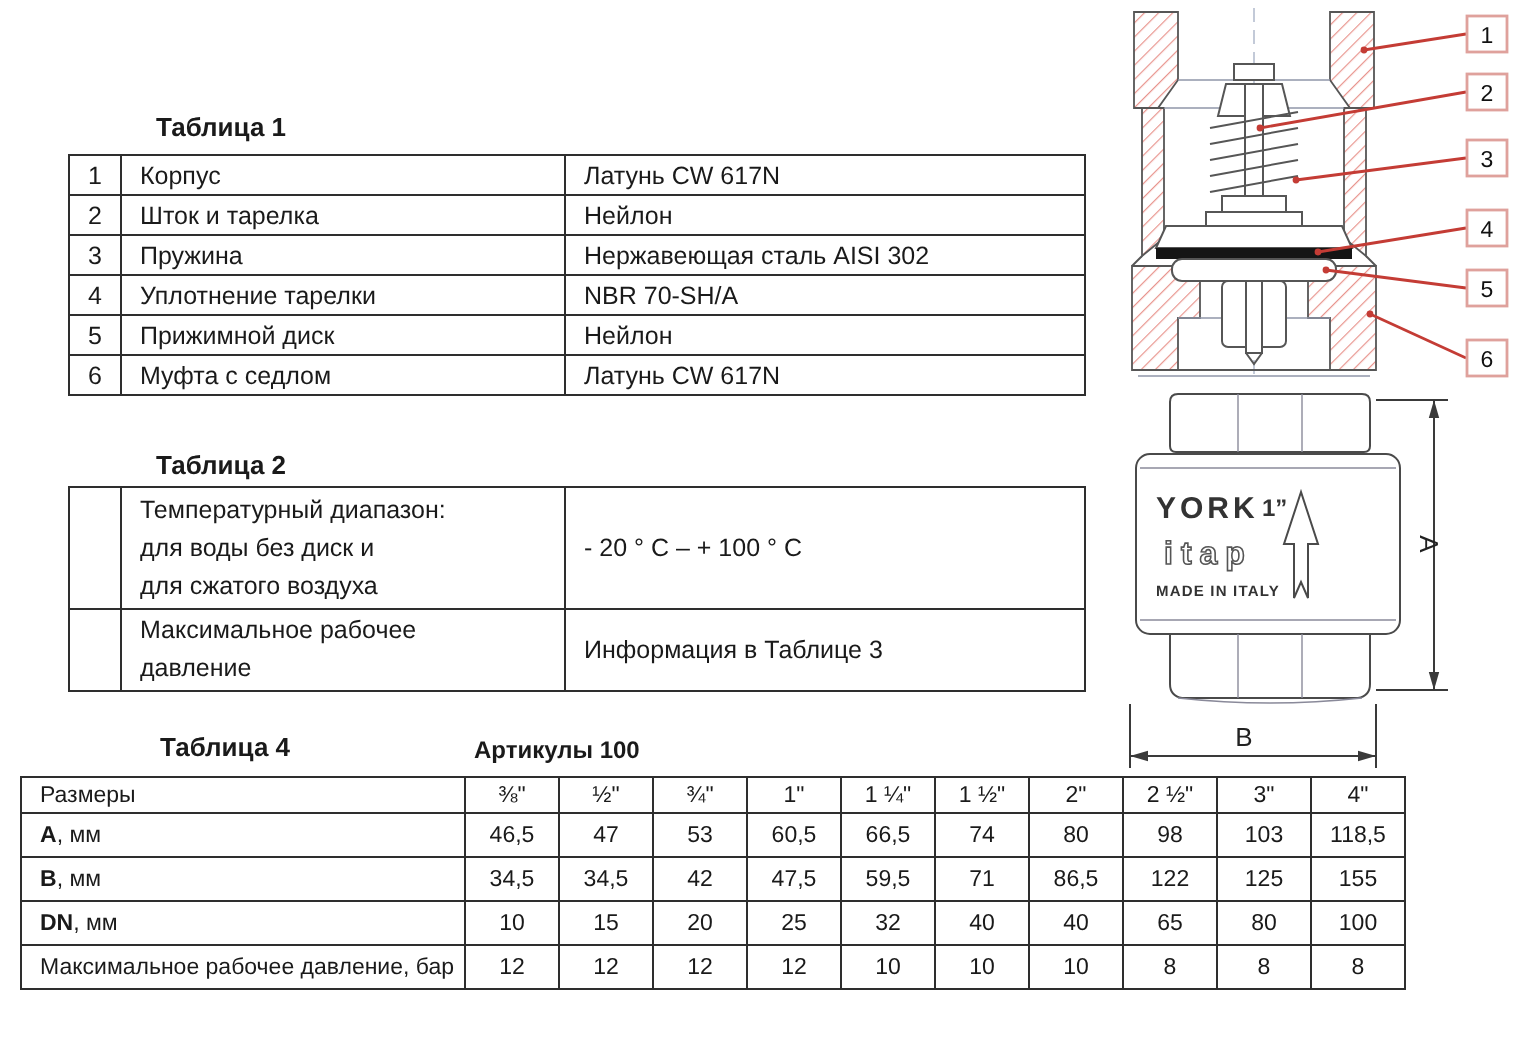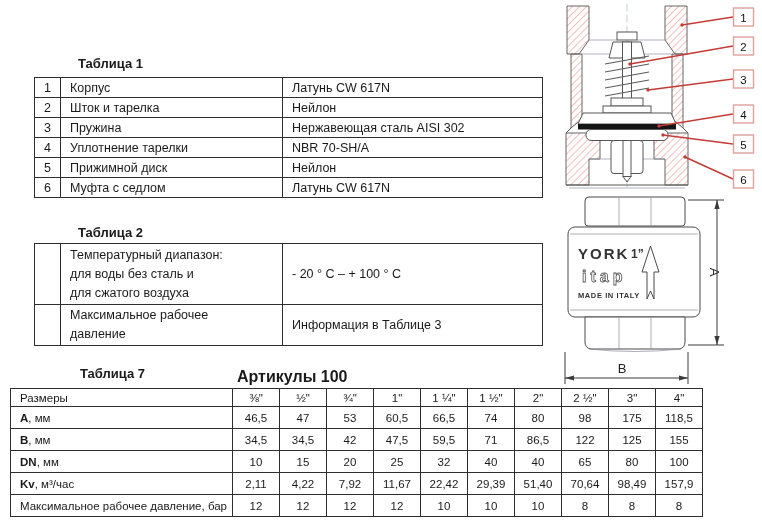--- a/index.html
+++ b/index.html
@@ -1,19 +1,19 @@
 <!DOCTYPE html>
 <html><head>
 <meta charset="utf-8">
 <style>
   html,body{margin:0;padding:0;background:#fff;}
   .page{position:relative;width:762px;height:527px;background:#fff;overflow:hidden;
         font-family:"Liberation Sans",sans-serif;color:#1a1a1a;}
   .h{position:absolute;font-weight:bold;font-size:13px;white-space:nowrap;}
-  .h2{position:absolute;font-weight:bold;font-size:16px;white-space:nowrap;}
+  .h2{position:absolute;font-weight:bold;font-size:12px;white-space:nowrap;}
   table.tbl{position:absolute;border-collapse:collapse;table-layout:fixed;}
   .tbl td{border:1px solid #2e2e2e;font-size:12.5px;padding:0 2px 0 9px;
           vertical-align:middle;overflow:hidden;}
   td.cnum{text-align:center;padding:0;}
   .t1 td{height:19px;white-space:nowrap;}
   .t2 td{white-space:nowrap;}
   .t2 .ln{line-height:19px;}
   .t3 td{font-size:11.5px;height:21px;white-space:nowrap;}
   .t3 tr.hdr td{height:17px;}
   .t3 td.val{text-align:center;padding:0;}
@@ -70,37 +70,37 @@
     <colgroup>
         <col style="width:26px">
         <col style="width:222px">
         <col style="width:260px">
       </colgroup>
     <tbody>
       <tr>
         <td style="height:60px;"></td>
         <td>
           <div class="ln">Температурный диапазон:</div>
-          <div class="ln">для воды без сталь и</div>
+          <div class="ln">для воды без диск и</div>
           <div class="ln">для сжатого воздуха</div>
         </td>
         <td>- 20 ° C  –  + 100 ° C</td>
       </tr>
       <tr>
         <td style="height:40px;"></td>
         <td>
           <div class="ln">Максимальное рабочее</div>
           <div class="ln">давление</div>
         </td>
         <td>Информация в Таблице 3</td>
       </tr>
     </tbody>
   </table>
 
-  <div class="h" style="left:80px;top:366px;">Таблица 7</div>
+  <div class="h" style="left:80px;top:366px;">Таблица 4</div>
   <div class="h2" style="left:237px;top:368px;">Артикулы 100</div>
   <table class="tbl t3" style="left:10px;top:388px;width:692px;">
     <colgroup>
       <col style="width:222px">
         <col style="width:47px">
         <col style="width:47px">
         <col style="width:47px">
       <col style="width:47px">
         <col style="width:47px">
         <col style="width:47px">
@@ -126,21 +126,21 @@
       <tr>
         <td><b>A</b><span>, мм</span></td>
         <td class="val">46,5</td>
         <td class="val">47</td>
         <td class="val">53</td>
         <td class="val">60,5</td>
         <td class="val">66,5</td>
         <td class="val">74</td>
         <td class="val">80</td>
         <td class="val">98</td>
-        <td class="val">175</td>
+        <td class="val">103</td>
         <td class="val">118,5</td>
       </tr>
       <tr>
         <td><b>B</b><span>, мм</span></td>
         <td class="val">34,5</td>
         <td class="val">34,5</td>
         <td class="val">42</td>
         <td class="val">47,5</td>
         <td class="val">59,5</td>
         <td class="val">71</td>
@@ -156,33 +156,20 @@
         <td class="val">20</td>
         <td class="val">25</td>
         <td class="val">32</td>
         <td class="val">40</td>
         <td class="val">40</td>
         <td class="val">65</td>
         <td class="val">80</td>
         <td class="val">100</td>
       </tr>
       <tr>
-        <td><b>Kv</b><span>, м³/час</span></td>
-        <td class="val">2,11</td>
-        <td class="val">4,22</td>
-        <td class="val">7,92</td>
-        <td class="val">11,67</td>
-        <td class="val">22,42</td>
-        <td class="val">29,39</td>
-        <td class="val">51,40</td>
-        <td class="val">70,64</td>
-        <td class="val">98,49</td>
-        <td class="val">157,9</td>
-      </tr>
-      <tr>
         <td><b></b><span>Максимальное рабочее давление, бар</span></td>
         <td class="val">12</td>
         <td class="val">12</td>
         <td class="val">12</td>
         <td class="val">12</td>
         <td class="val">10</td>
         <td class="val">10</td>
         <td class="val">10</td>
         <td class="val">8</td>
         <td class="val">8</td>

